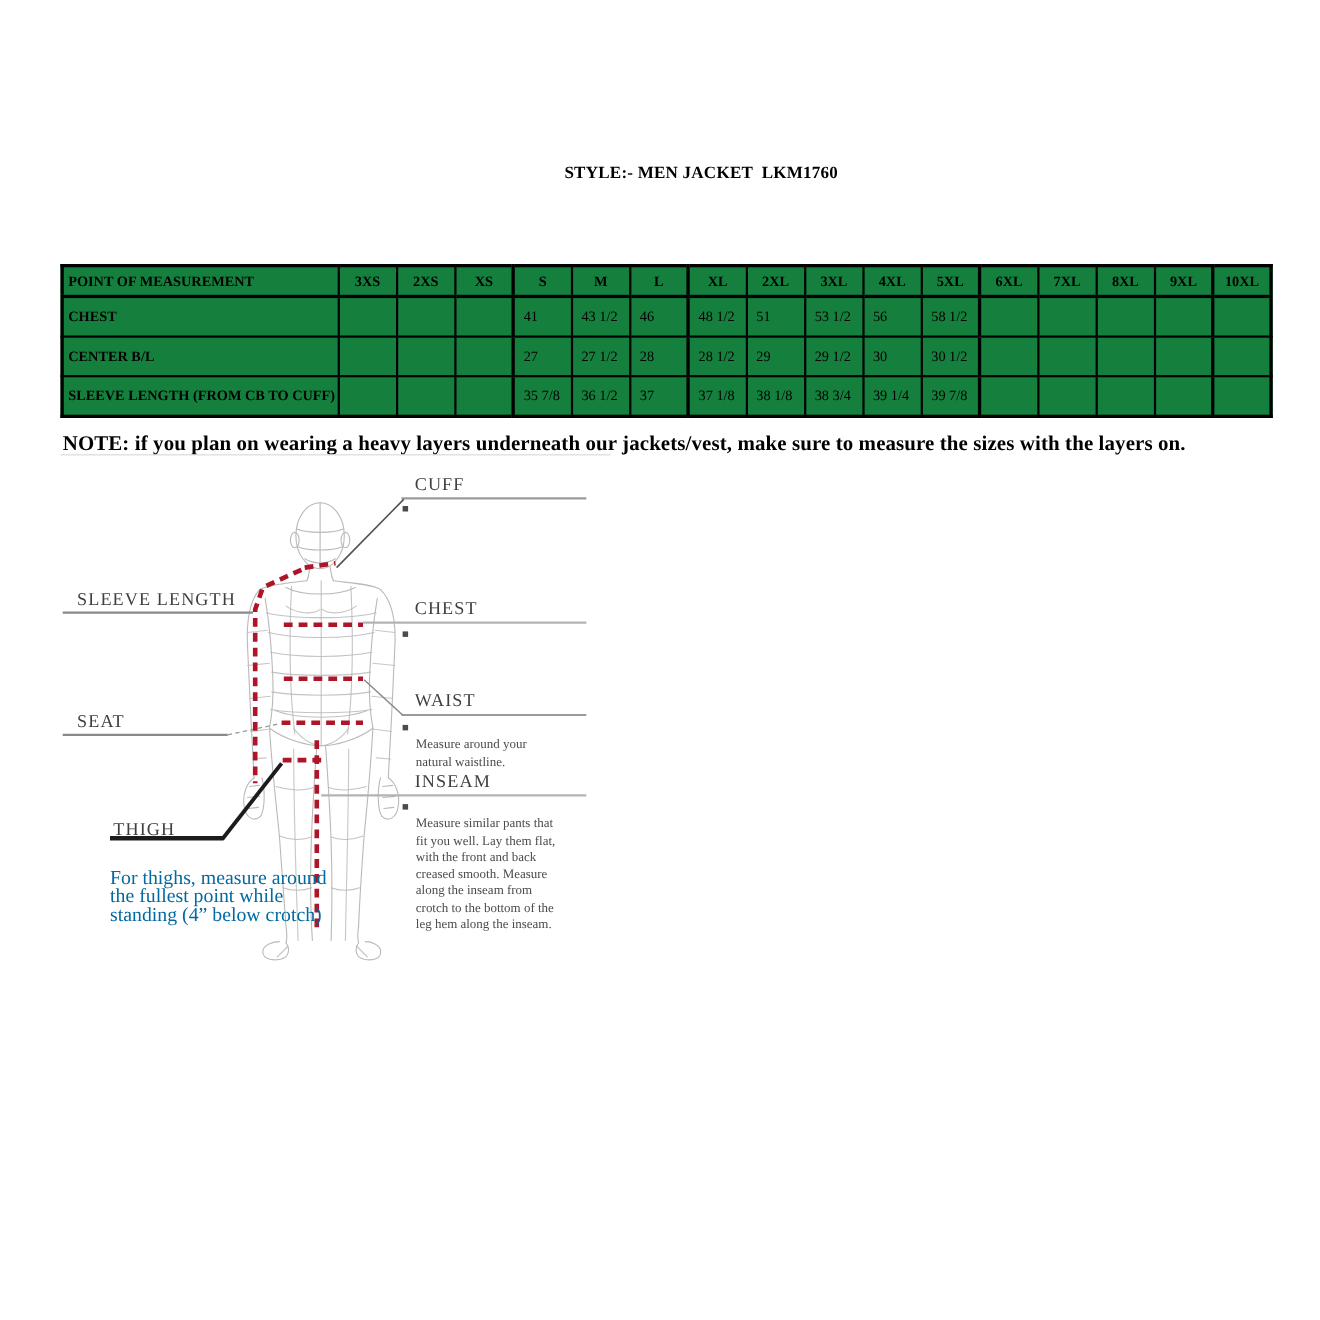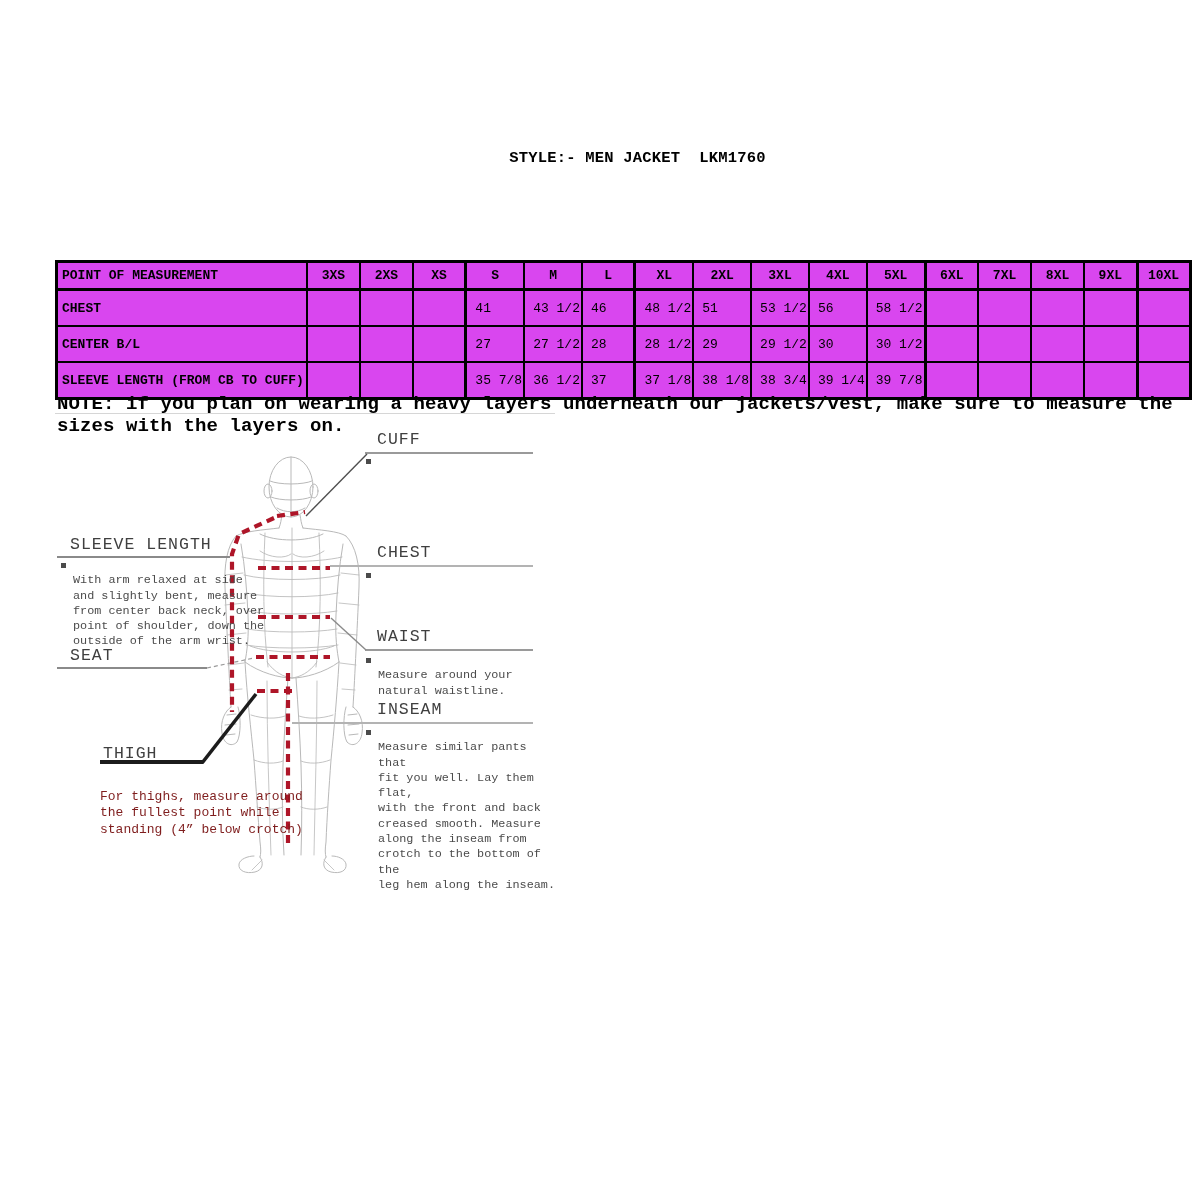--- a/index.html
+++ b/index.html
@@ -1,45 +1,45 @@
 <!DOCTYPE html>
 <html><head>
 <meta charset="utf-8">
 <style>
   html,body{margin:0;padding:0;background:#fff;}
   .page{position:relative;width:1200px;height:1069px;background:#ffffff;overflow:hidden;
-        font-family:Liberation Mono, monospace;color:#000;}
+        font-family:Liberation Serif, serif;color:#000;}
 
   
   .title{position:absolute;top:149px;left:75px;width:1125px;text-align:center;
          font-size:15.5px;font-weight:bold;letter-spacing:.2px;white-space:pre;}
 
   
   .tblwrap{position:absolute;top:240px;left:55px;}
-  table.sz{border-collapse:collapse;table-layout:fixed;border:3px solid #000;background:#d946ef;margin-top:20px;}
+  table.sz{border-collapse:collapse;table-layout:fixed;border:3px solid #000;background:#15803d;}
   table.sz th,table.sz td{border:2px solid #000;font-size:13px;overflow:hidden;white-space:nowrap;}
   table.sz thead th{height:25px;text-align:center;font-weight:bold;border-bottom:3px solid #000;padding:0;}
   table.sz thead th.pom{text-align:left;padding-left:4px;}
   table.sz tbody th{height:32px;text-align:left;font-weight:bold;padding:0 2px 0 4px;}
   table.sz tbody td{height:32px;text-align:left;font-weight:normal;padding-left:8px;}
   table.sz .tl{border-left:3px solid #000;}
 
   
   .note{position:absolute;top:393px;left:57px;font-size:19px;font-weight:bold;letter-spacing:.1px;}
 
   
   .diag-topline{position:absolute;top:413px;left:55px;width:500px;height:1px;background:#d6d6d6;}
   .diagram{position:absolute;top:415px;left:55px;width:500px;height:465px;}
   .diagram svg{position:absolute;top:0;left:0;}
   .sect{position:absolute;}
   .sect .hd{font-size:16.5px;letter-spacing:1px;color:#3f3f3f;white-space:nowrap;}
   .sect .desc{position:relative;margin-top:0;padding-left:13px;font-size:11.8px;line-height:15.3px;
               color:#4b4b4b;white-space:pre-line;}
   .sect .desc .bullet{position:absolute;left:1px;top:5px;width:5px;height:5px;background:#4b4b4b;}
-  .sect.thigh .desc{padding-left:0;font-size:13px;line-height:16.5px;color:#7f1d1d;}
+  .sect.thigh .desc{padding-left:0;font-size:18px;line-height:16.5px;color:#0369a1;}
 </style>
 </head>
 <body>
 
 <div class="page">
 
   <div class="title">STYLE:- MEN JACKET  LKM1760</div>
 
   <div class="tblwrap">
     <table class="sz">
@@ -275,27 +275,20 @@
 with the front and back
 creased smooth. Measure
 along the inseam from
 crotch to the bottom of the
 leg hem along the inseam.</span>
       </div>
     </div>
 
     <div class="sect" style="left:5px;top:120px;">
       <div class="hd" style="padding-left:10px;">SLEEVE LENGTH</div>
-      <div class="desc" style="margin-top:4px;">
-        <span class="bullet"></span><span>With arm relaxed at side
-and slightly bent, measure
-from center back neck, over
-point of shoulder, down the
-outside of the arm wrist.</span>
-      </div>
     </div>
 
     <div class="sect" style="left:5px;top:231px;">
       <div class="hd" style="padding-left:10px;">SEAT</div>
     </div>
 
     <div class="sect thigh" style="left:45px;top:329px;">
       <div class="hd" style="padding-left:3px;">THIGH</div>
       <div class="desc" style="margin-top:9px;padding-left:0;">
         <span>For thighs, measure around

